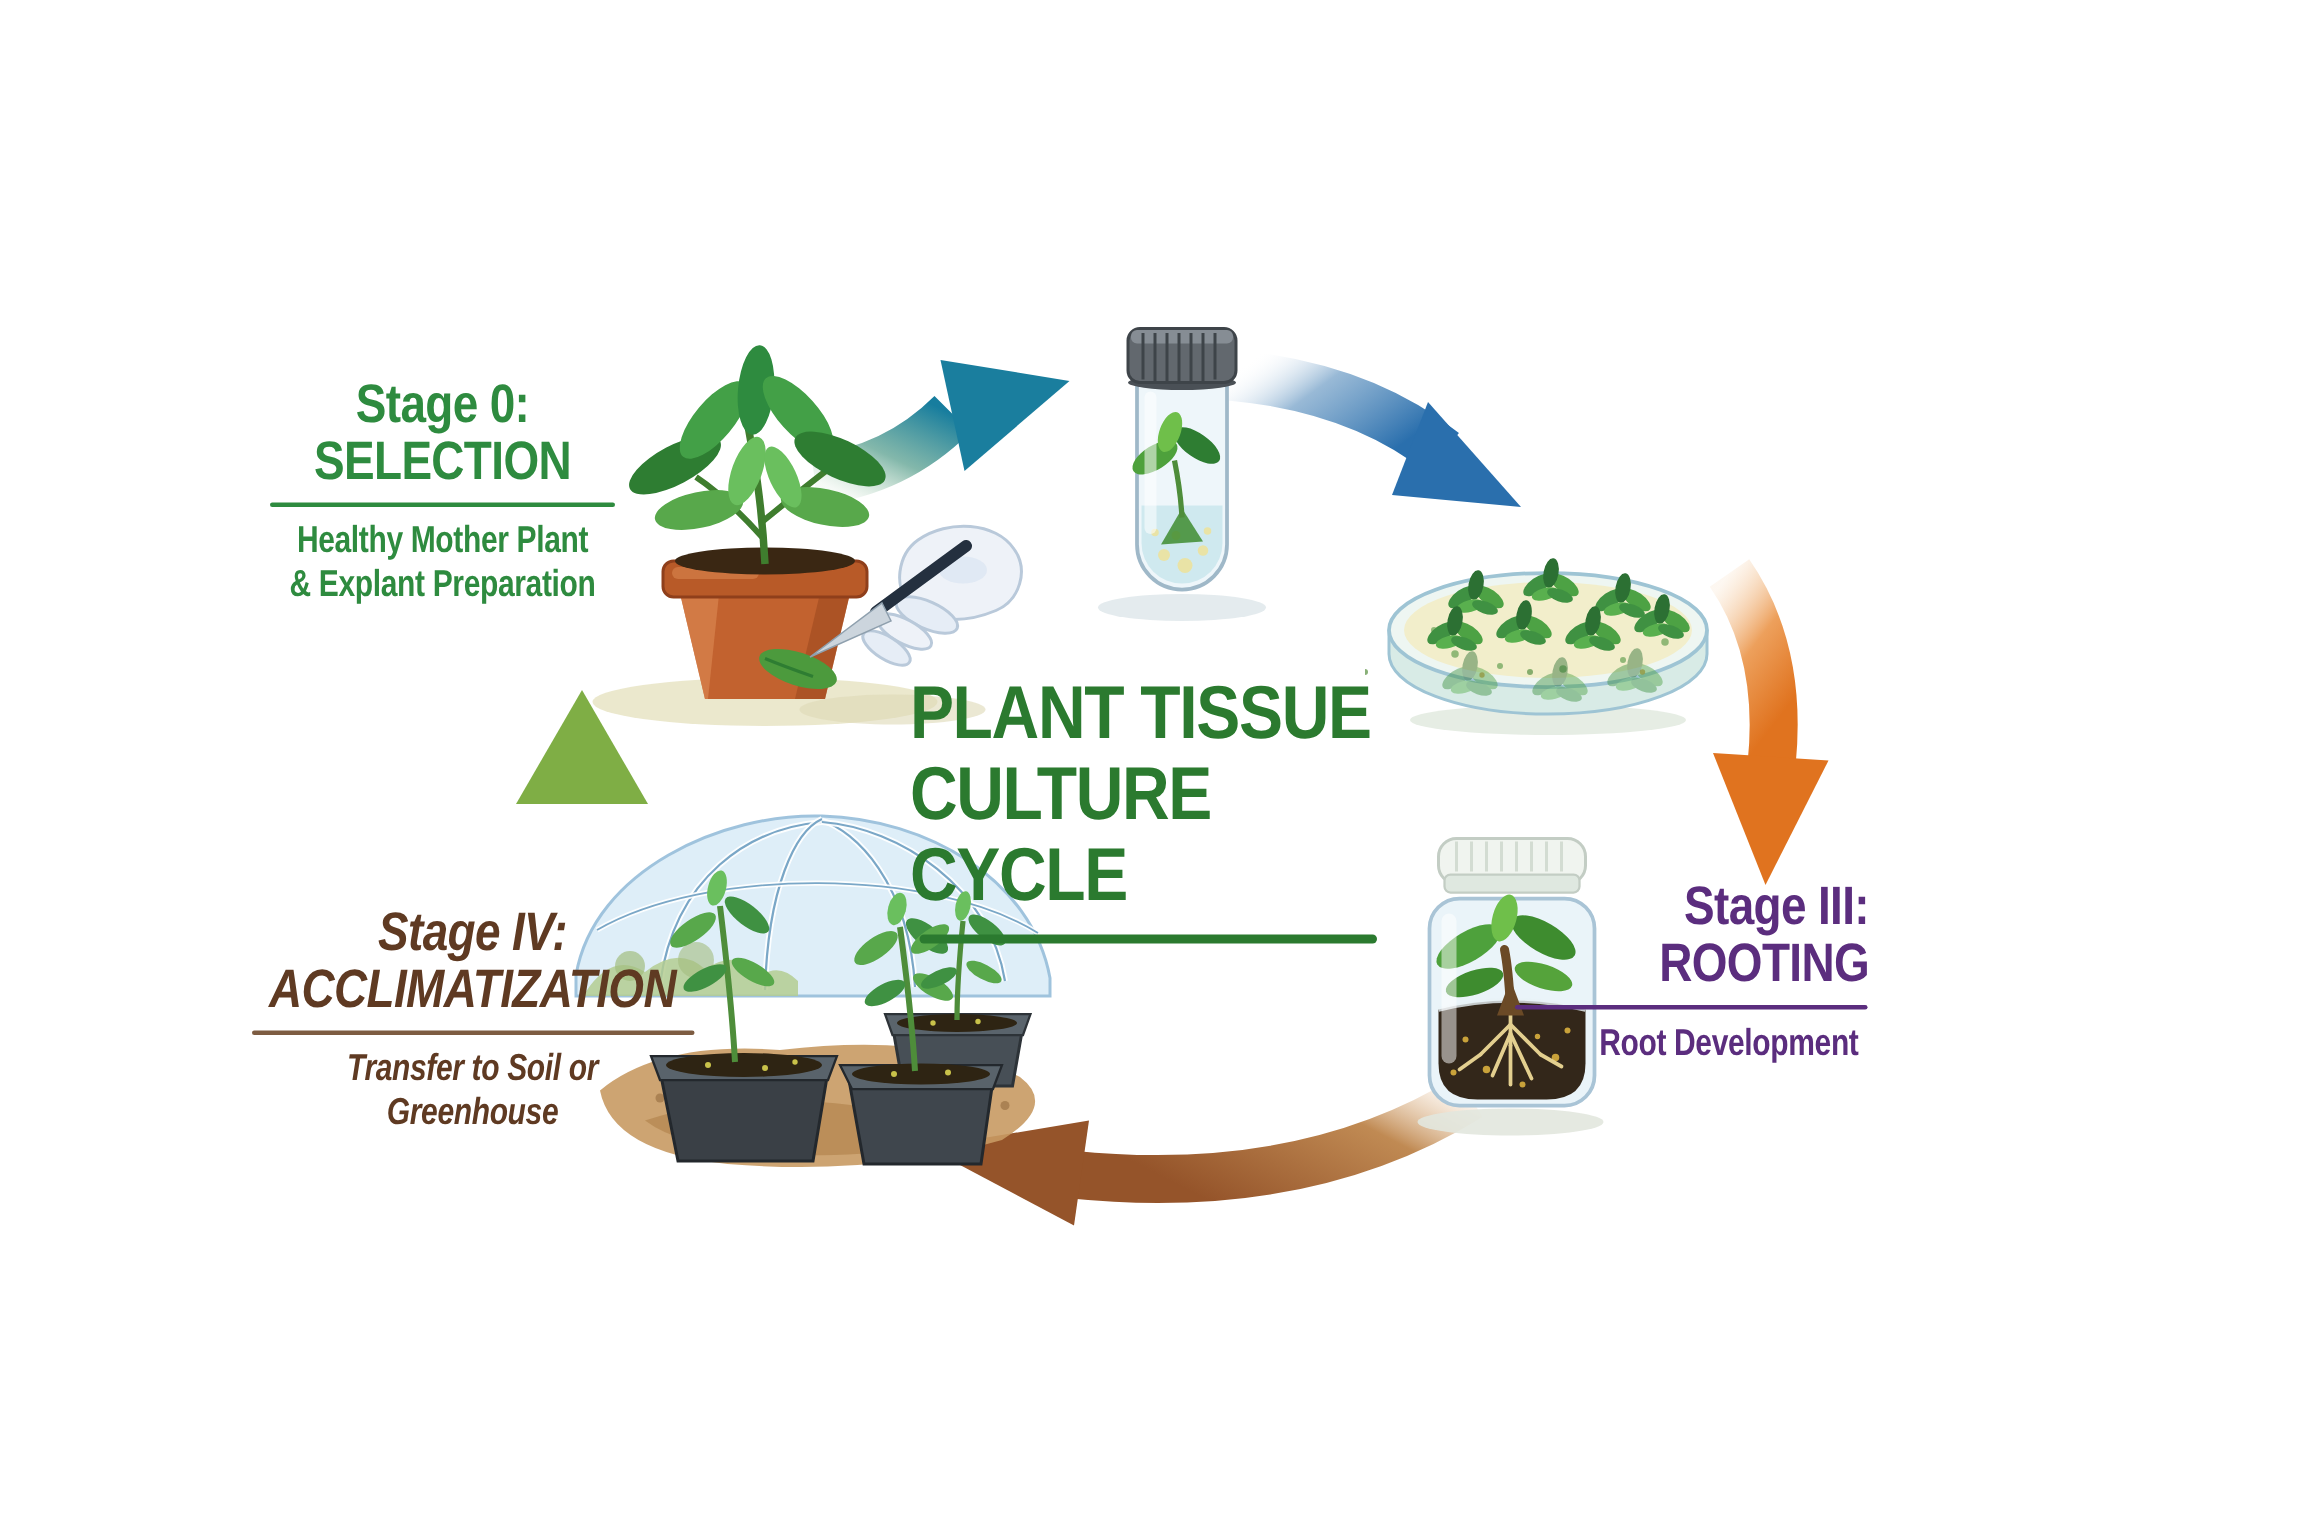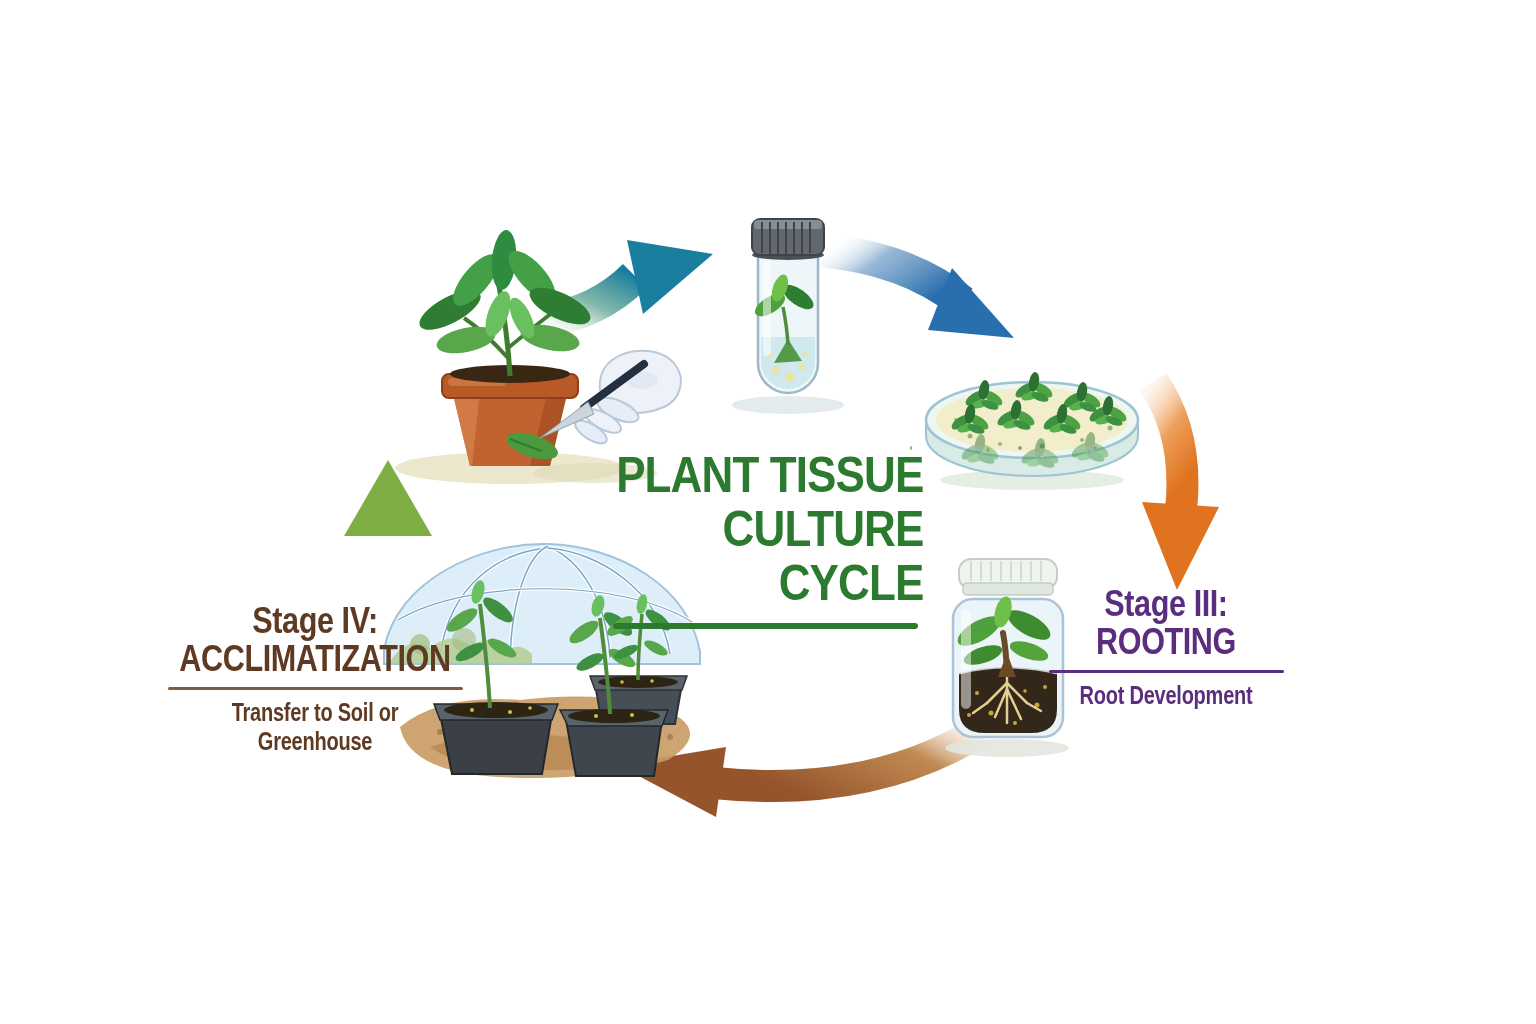--- a/index.html
+++ b/index.html
@@ -6,21 +6,21 @@
   .canvas{
     position:relative;width:1536px;height:1024px;background:#ffffff;overflow:hidden;
     font-family:"Liberation Sans","DejaVu Sans",sans-serif;
   }
   .stage-block{position:absolute;text-align:center;}
   .st-title{font-size:36px;font-weight:700;line-height:1.05;letter-spacing:-0.5px;
     transform:scaleX(0.85);transform-origin:50% 0;}
   .st-underline{height:3px;margin:9px auto 8px auto;border-radius:2px;}
   .st-sub{font-size:25px;font-weight:700;line-height:1.16;letter-spacing:-0.3px;
     transform:scaleX(0.8);transform-origin:50% 0;}
-  .center-title{position:absolute;left:585px;top:448px;width:360px;text-align:right;}
+  .center-title{position:absolute;left:585px;top:448px;width:360px;text-align:left;}
   .ct-line{font-size:50px;font-weight:700;line-height:1.08;letter-spacing:-1px;
     transform:scaleX(0.88);transform-origin:50% 50%;}
   .ct-underline{width:305px;height:6px;border-radius:3px;margin:13px auto 0 auto;}
   svg.layer{position:absolute;}
 </style>
 </head>
 <body>
 
 <div class="canvas">
 
@@ -289,36 +289,47 @@
   </svg>
 
   <div class="center-title">
     <div style="color: rgb(43, 122, 47);">
       <div class="ct-line">PLANT TISSUE</div>
       <div class="ct-line">CULTURE CYCLE</div>
     </div>
     <div class="ct-underline" style="background-color: rgb(43, 122, 47);"></div>
   </div>
 
-
-
-
-  <div class="stage-block" style="left:1026px;top:585px;width:280px;">
+  <div class="stage-block" style="left:115px;top:250px;width:360px;">
+    <div class="st-title" style="color: rgb(46, 139, 63);">
+      <div>Stage 0:</div>
+      <div>SELECTION</div>
+    </div>
+    <div class="st-underline" style="width: 230px; background-color: rgb(46, 139, 63);"></div>
+    <div class="st-sub" style="color: rgb(46, 139, 63);">
+      <div>Healthy Mother Plant</div>
+      <div>&amp; Explant Preparation</div>
+    </div>
+  </div>
+
+
+
+  <div class="stage-block" style="left:987px;top:585px;width:280px;text-align:right;">
     <div class="st-title" style="color: rgb(91, 45, 126);">
       <div>Stage III:</div>
       <div>ROOTING</div>
     </div>
     <div class="st-underline" style="width: 235px; background-color: rgb(91, 45, 126);"></div>
     <div class="st-sub" style="color: rgb(91, 45, 126);">
       <div>Root Development</div>
       <div></div>
     </div>
   </div>
 
-  <div class="stage-block" style="left:140px;top:602px;width:350px;">
+  <div class="stage-block" style="left:140px;top:602px;width:350px;font-style:italic;">
     <div class="st-title" style="color: rgb(95, 58, 34);">
       <div>Stage IV:</div>
       <div>ACCLIMATIZATION</div>
     </div>
     <div class="st-underline" style="width: 295px; background-color: rgb(125, 92, 66);"></div>
     <div class="st-sub" style="color: rgb(95, 58, 34);">
       <div>Transfer to Soil or Greenhouse</div>
       <div></div>
     </div>
   </div>

